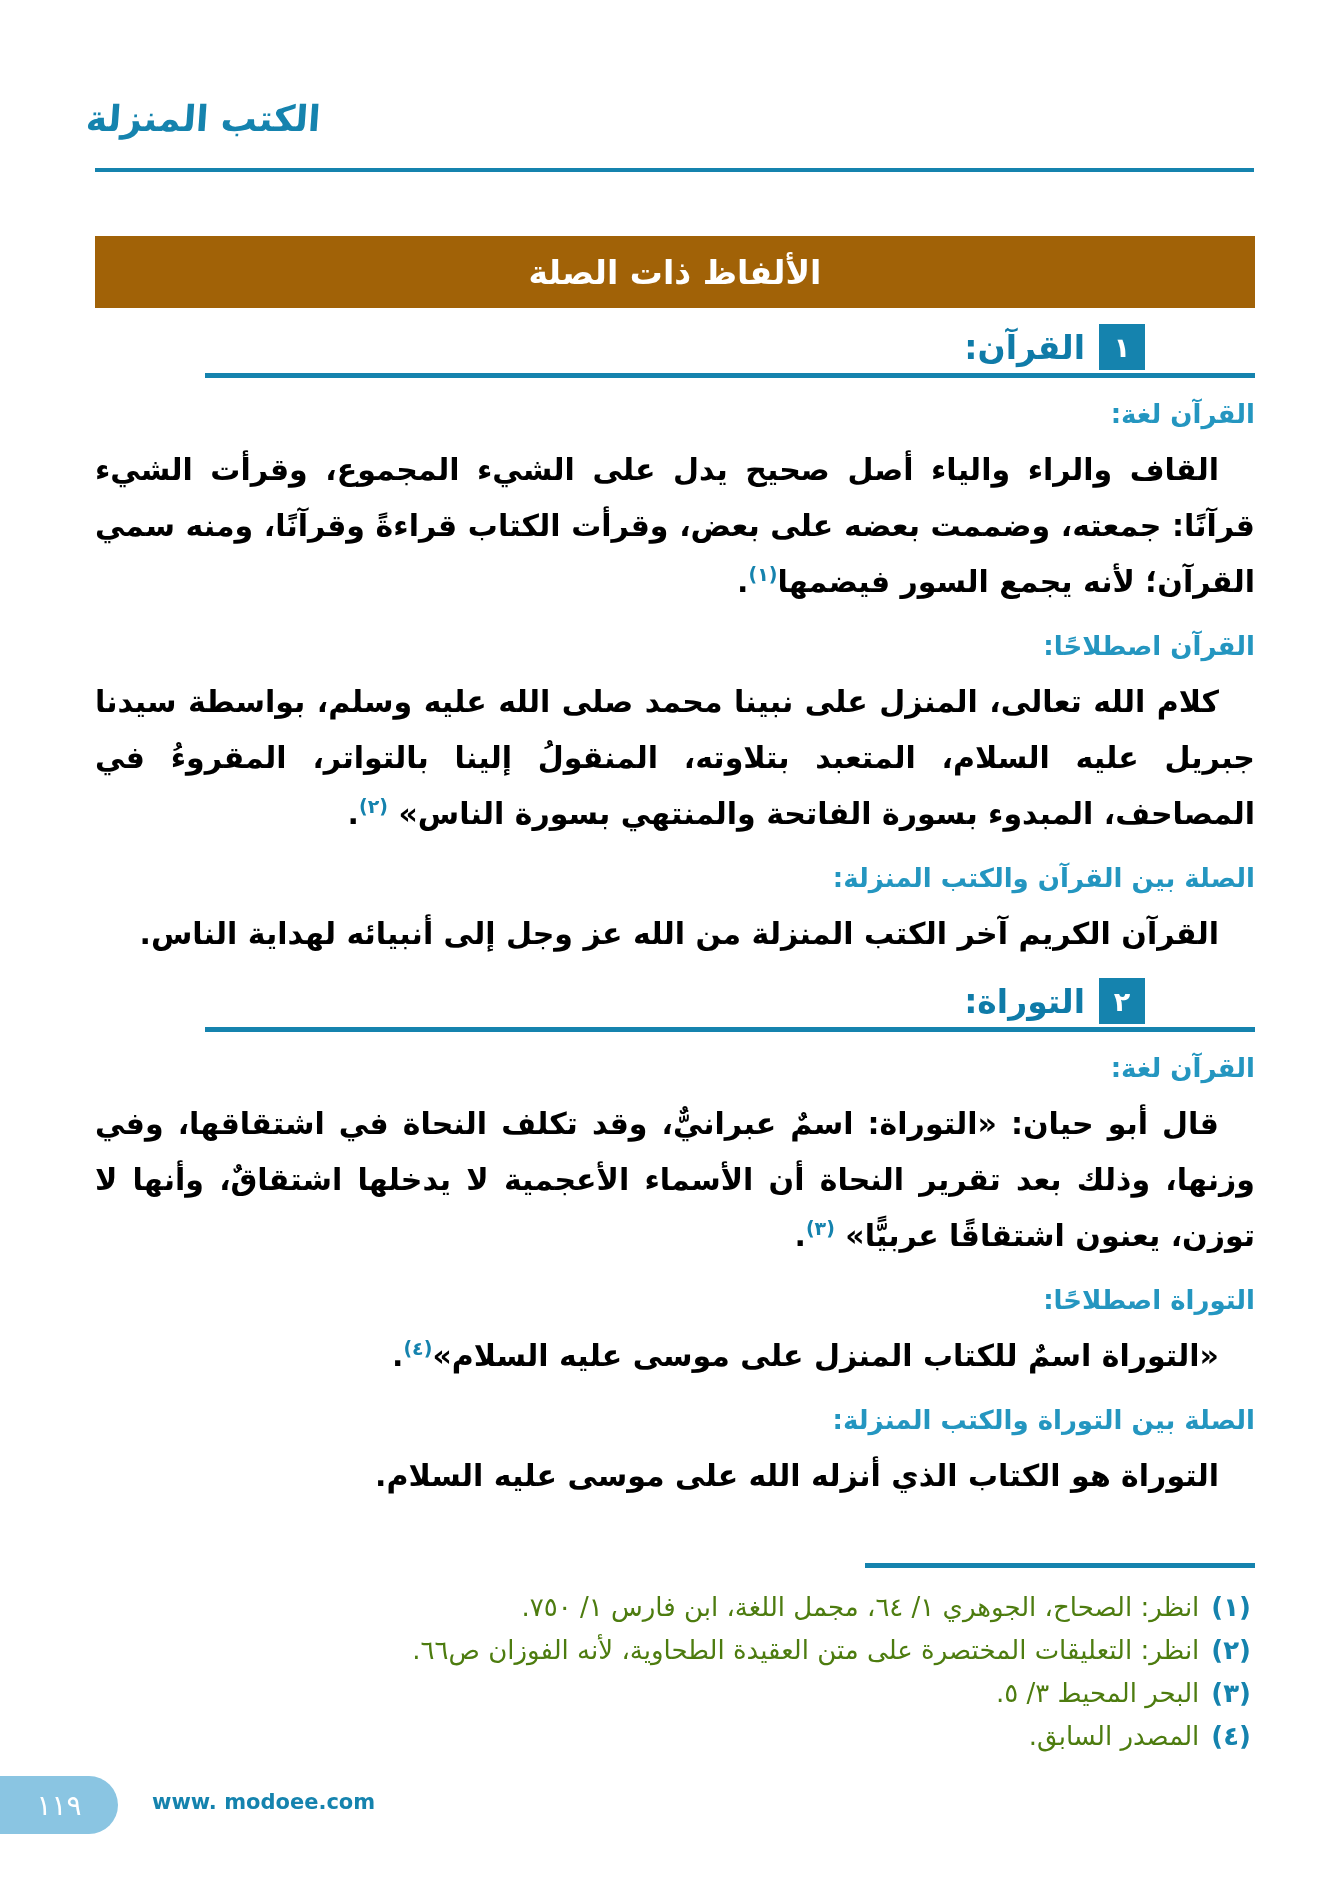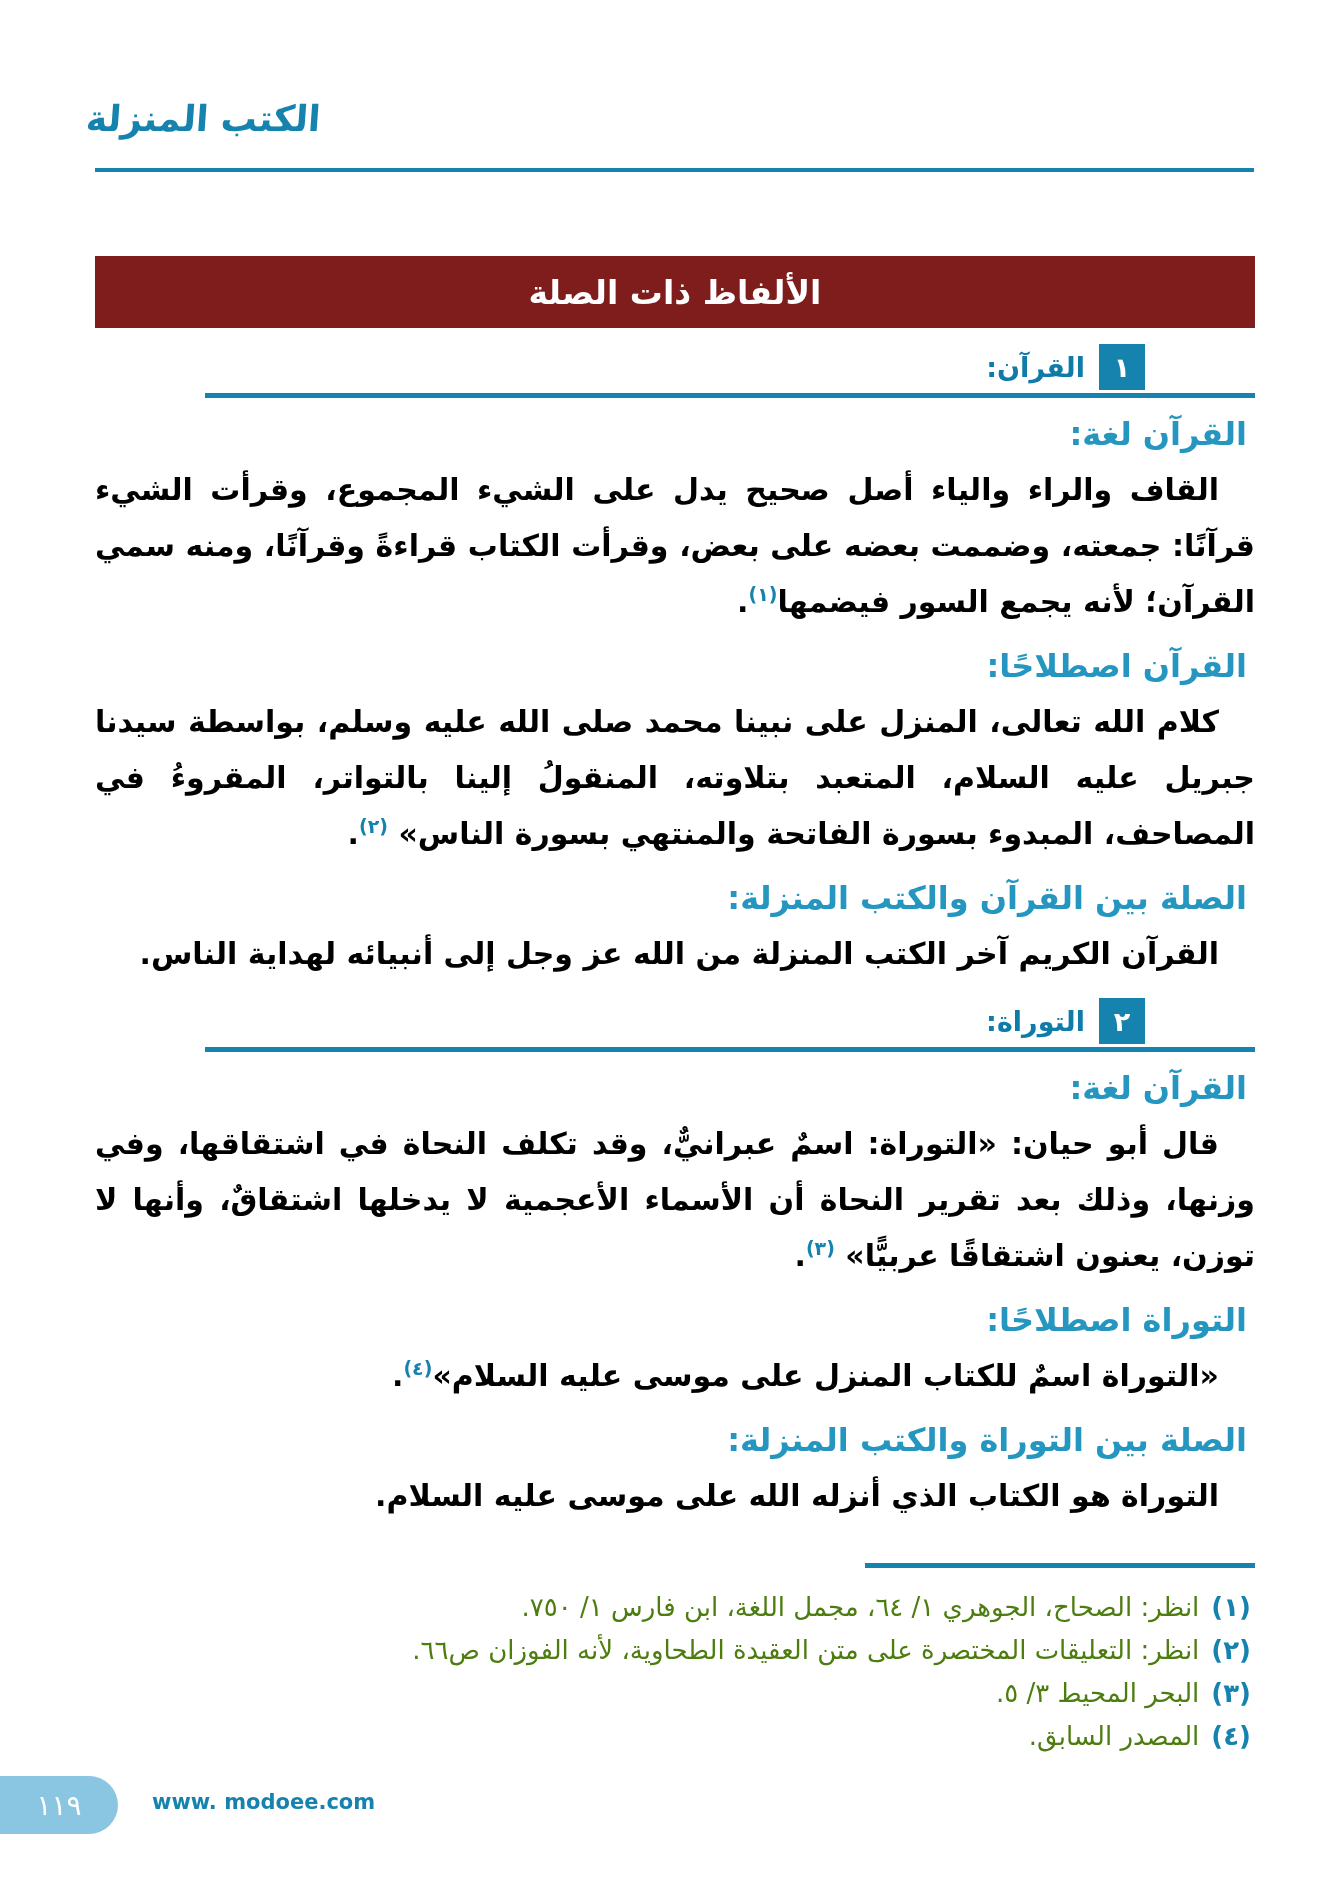--- a/index.html
+++ b/index.html
@@ -35,25 +35,24 @@
   }
   
   .content {
     position: absolute;
     top: 236px;
     right: 84px;
     left: 95px;
   }
   .banner {
     height: 72px;
-    background: #7f1d1d;
+    background: #a16207;
     display: flex;
     align-items: center;
     justify-content: center;
-    margin-top: 20px;
   }
   .banner-title {
     color: #ffffff;
     font-size: 33px;
     font-weight: bold;
   }
   .sec-header {
     display: flex;
     align-items: center;
     gap: 14px;
@@ -69,38 +68,38 @@
     background: #1583ae;
     color: #ffffff;
     font-size: 27px;
     font-weight: bold;
     display: flex;
     align-items: center;
     justify-content: center;
   }
   .sec-title {
     margin: 0;
-    font-size: 27px;
+    font-size: 33px;
     font-weight: bold;
     color: #0f7ba8;
   }
   .sec-rule {
     height: 5px;
     background: #1583ae;
     margin-top: 3px;
     margin-right: 110px;   
     margin-left: 0;
   }
   
   .sec-rule { margin-right: 0; margin-left: 110px; }
   
   .sec-header { margin-right: 0; padding-right: 110px; }
   .subheading {
-    margin: 16px 8px 8px 0;
-    font-size: 32px;
+    margin: 16px 0 8px 0;
+    font-size: 26px;
     line-height: 40px;
     font-weight: bold;
     color: #2496c0;
   }
   .body-par {
     margin: 6px 0 0 0;
     font-size: 30px;
     line-height: 56px;
     font-weight: bold;
     text-align: justify;

